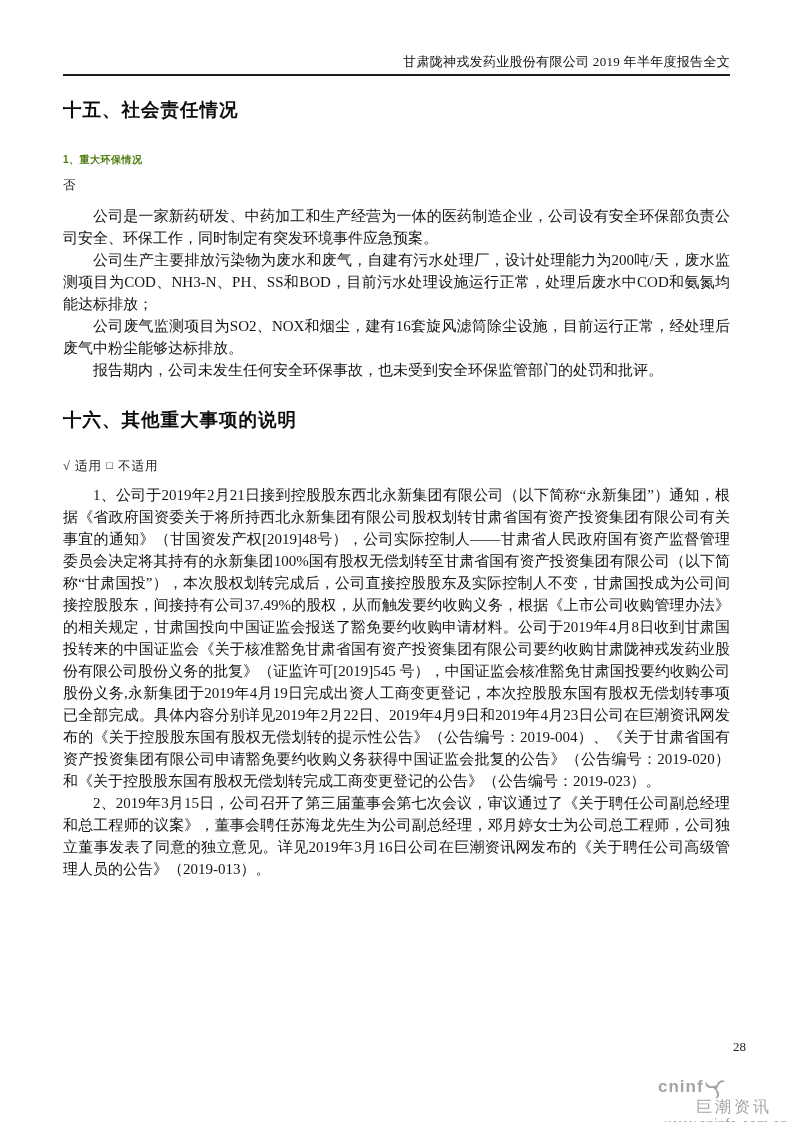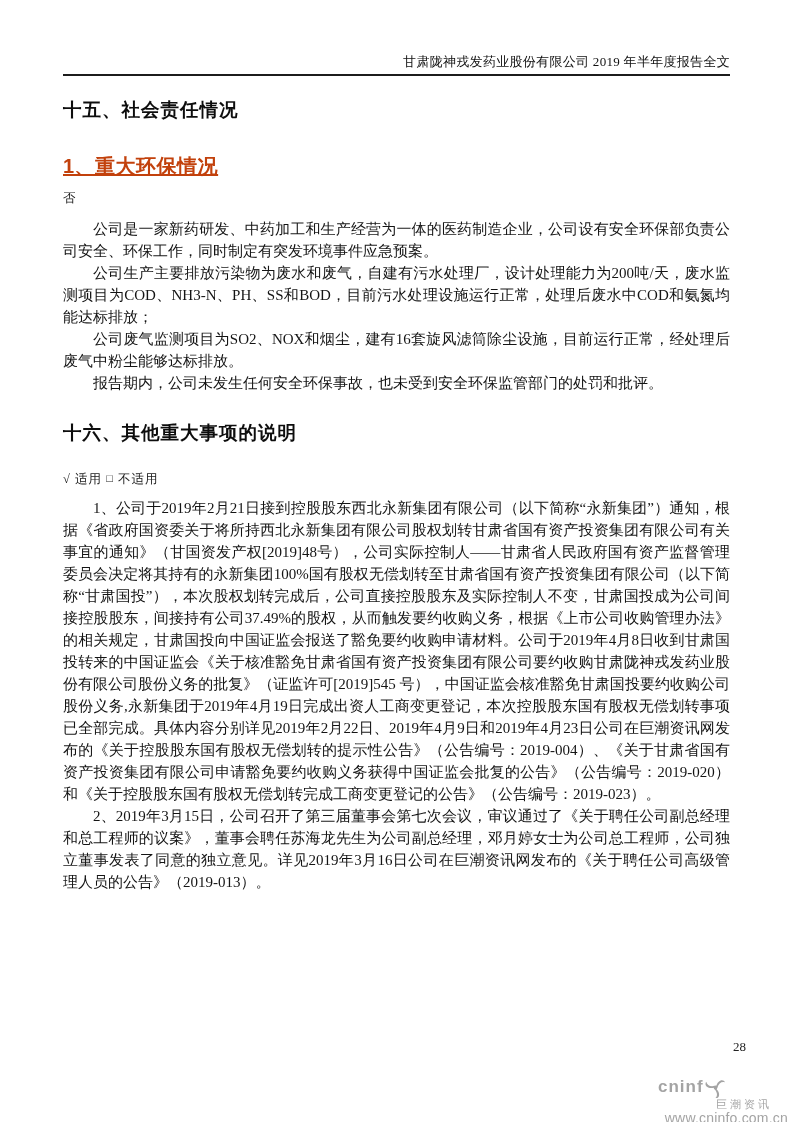--- a/index.html
+++ b/index.html
@@ -37,24 +37,23 @@
     font-weight: bold;
     font-size: 18.5px;
     letter-spacing: 1px;
     color: #0d0d0d;
   }
   .h1.sec15 { margin-top: 21px; }
   .h1.sec16 { margin-top: 26px; }
   .h2 {
     font-family: "Liberation Sans", "DejaVu Sans", sans-serif;
     font-weight: bold;
-    font-size: 20px;
+    font-size: 10px;
     letter-spacing: 0.5px;
-    color: #c2410c;
-    text-decoration: underline;
+    color: #4d7c0f;
   }
   .h2.env { margin-top: 31px; }
   .h2.poverty { margin-top: 27px; }
 
   
   .prompt {
     font-size: 12.5px;
     margin-top: 21px;
     color: #1a1a1a;
   }
@@ -108,21 +107,21 @@
     gap: 1px;
   }
   .logo-brand {
     font-weight: bold;
     font-size: 17px;
     letter-spacing: 1px;
     color: #a4a4a4;
   }
   .logo-swirl { width: 21px; height: 21px; display: block; }
   .logo-sub {
-    font-size: 11px;
+    font-size: 16px;
     letter-spacing: 3px;
     margin: 0 16px 1px 0;
     color: #a4a4a4;
   }
   .logo-url {
     font-size: 14px;
     letter-spacing: 0.2px;
     color: #a4a4a4;
   }
 </style>

